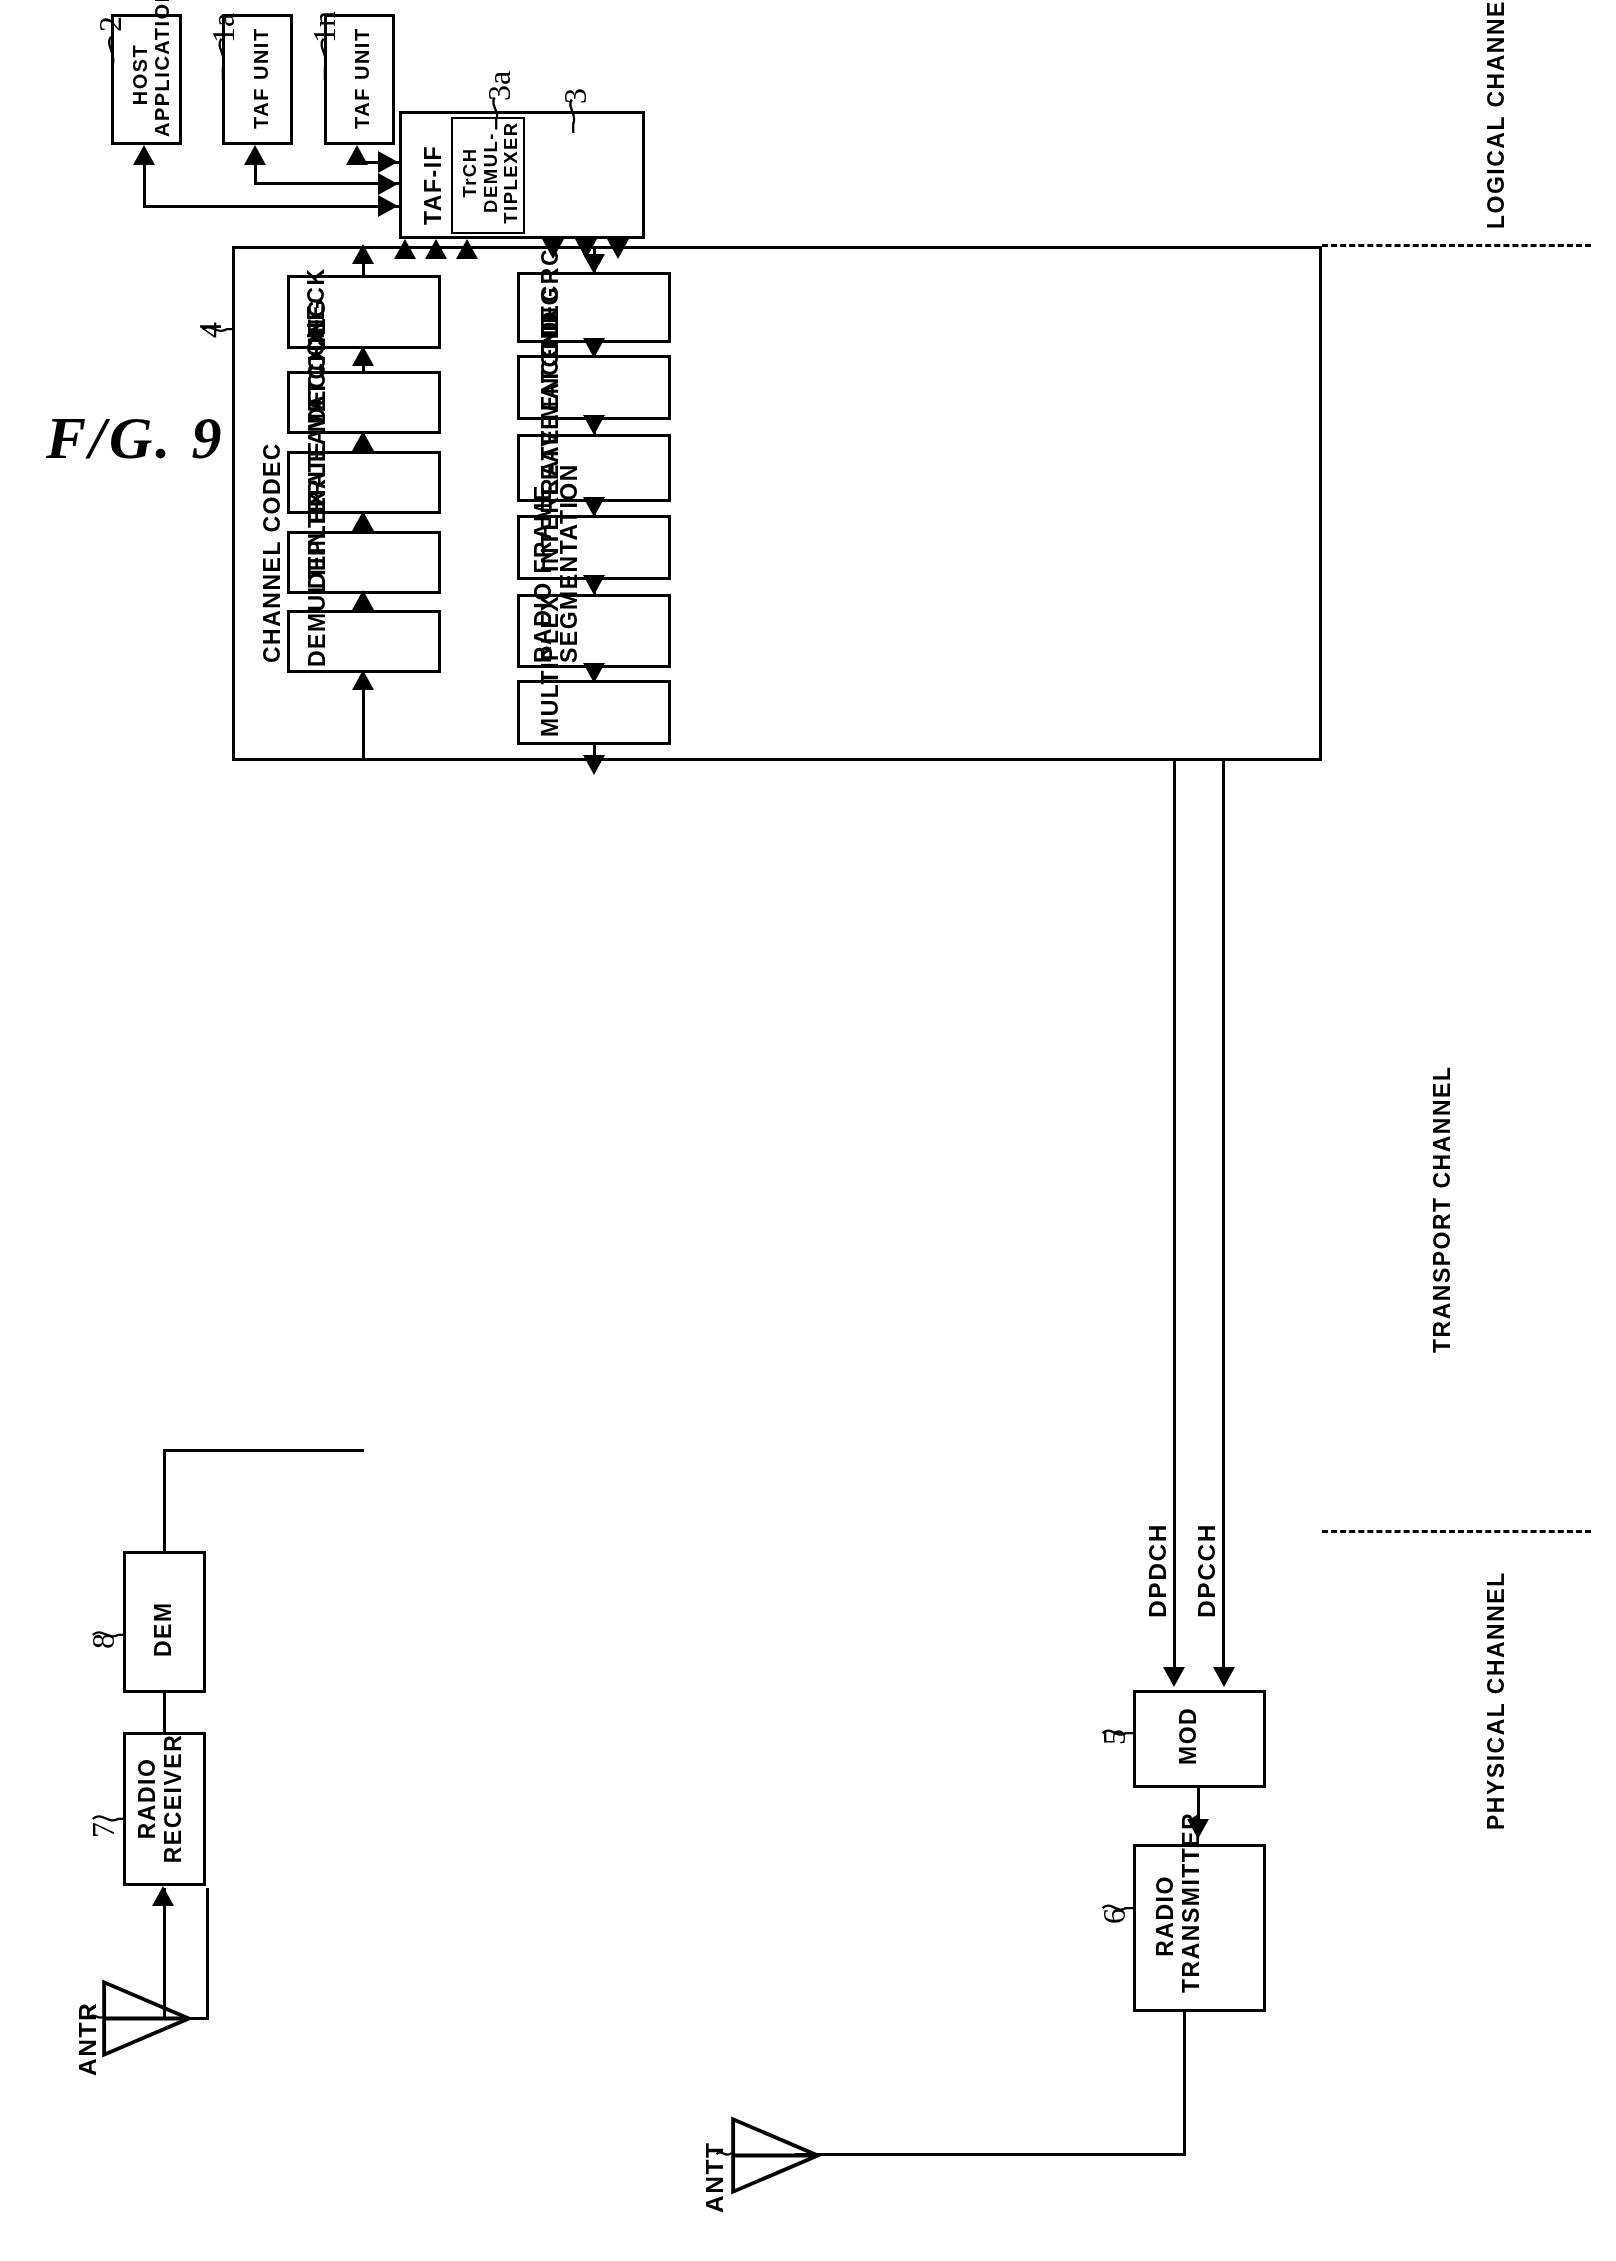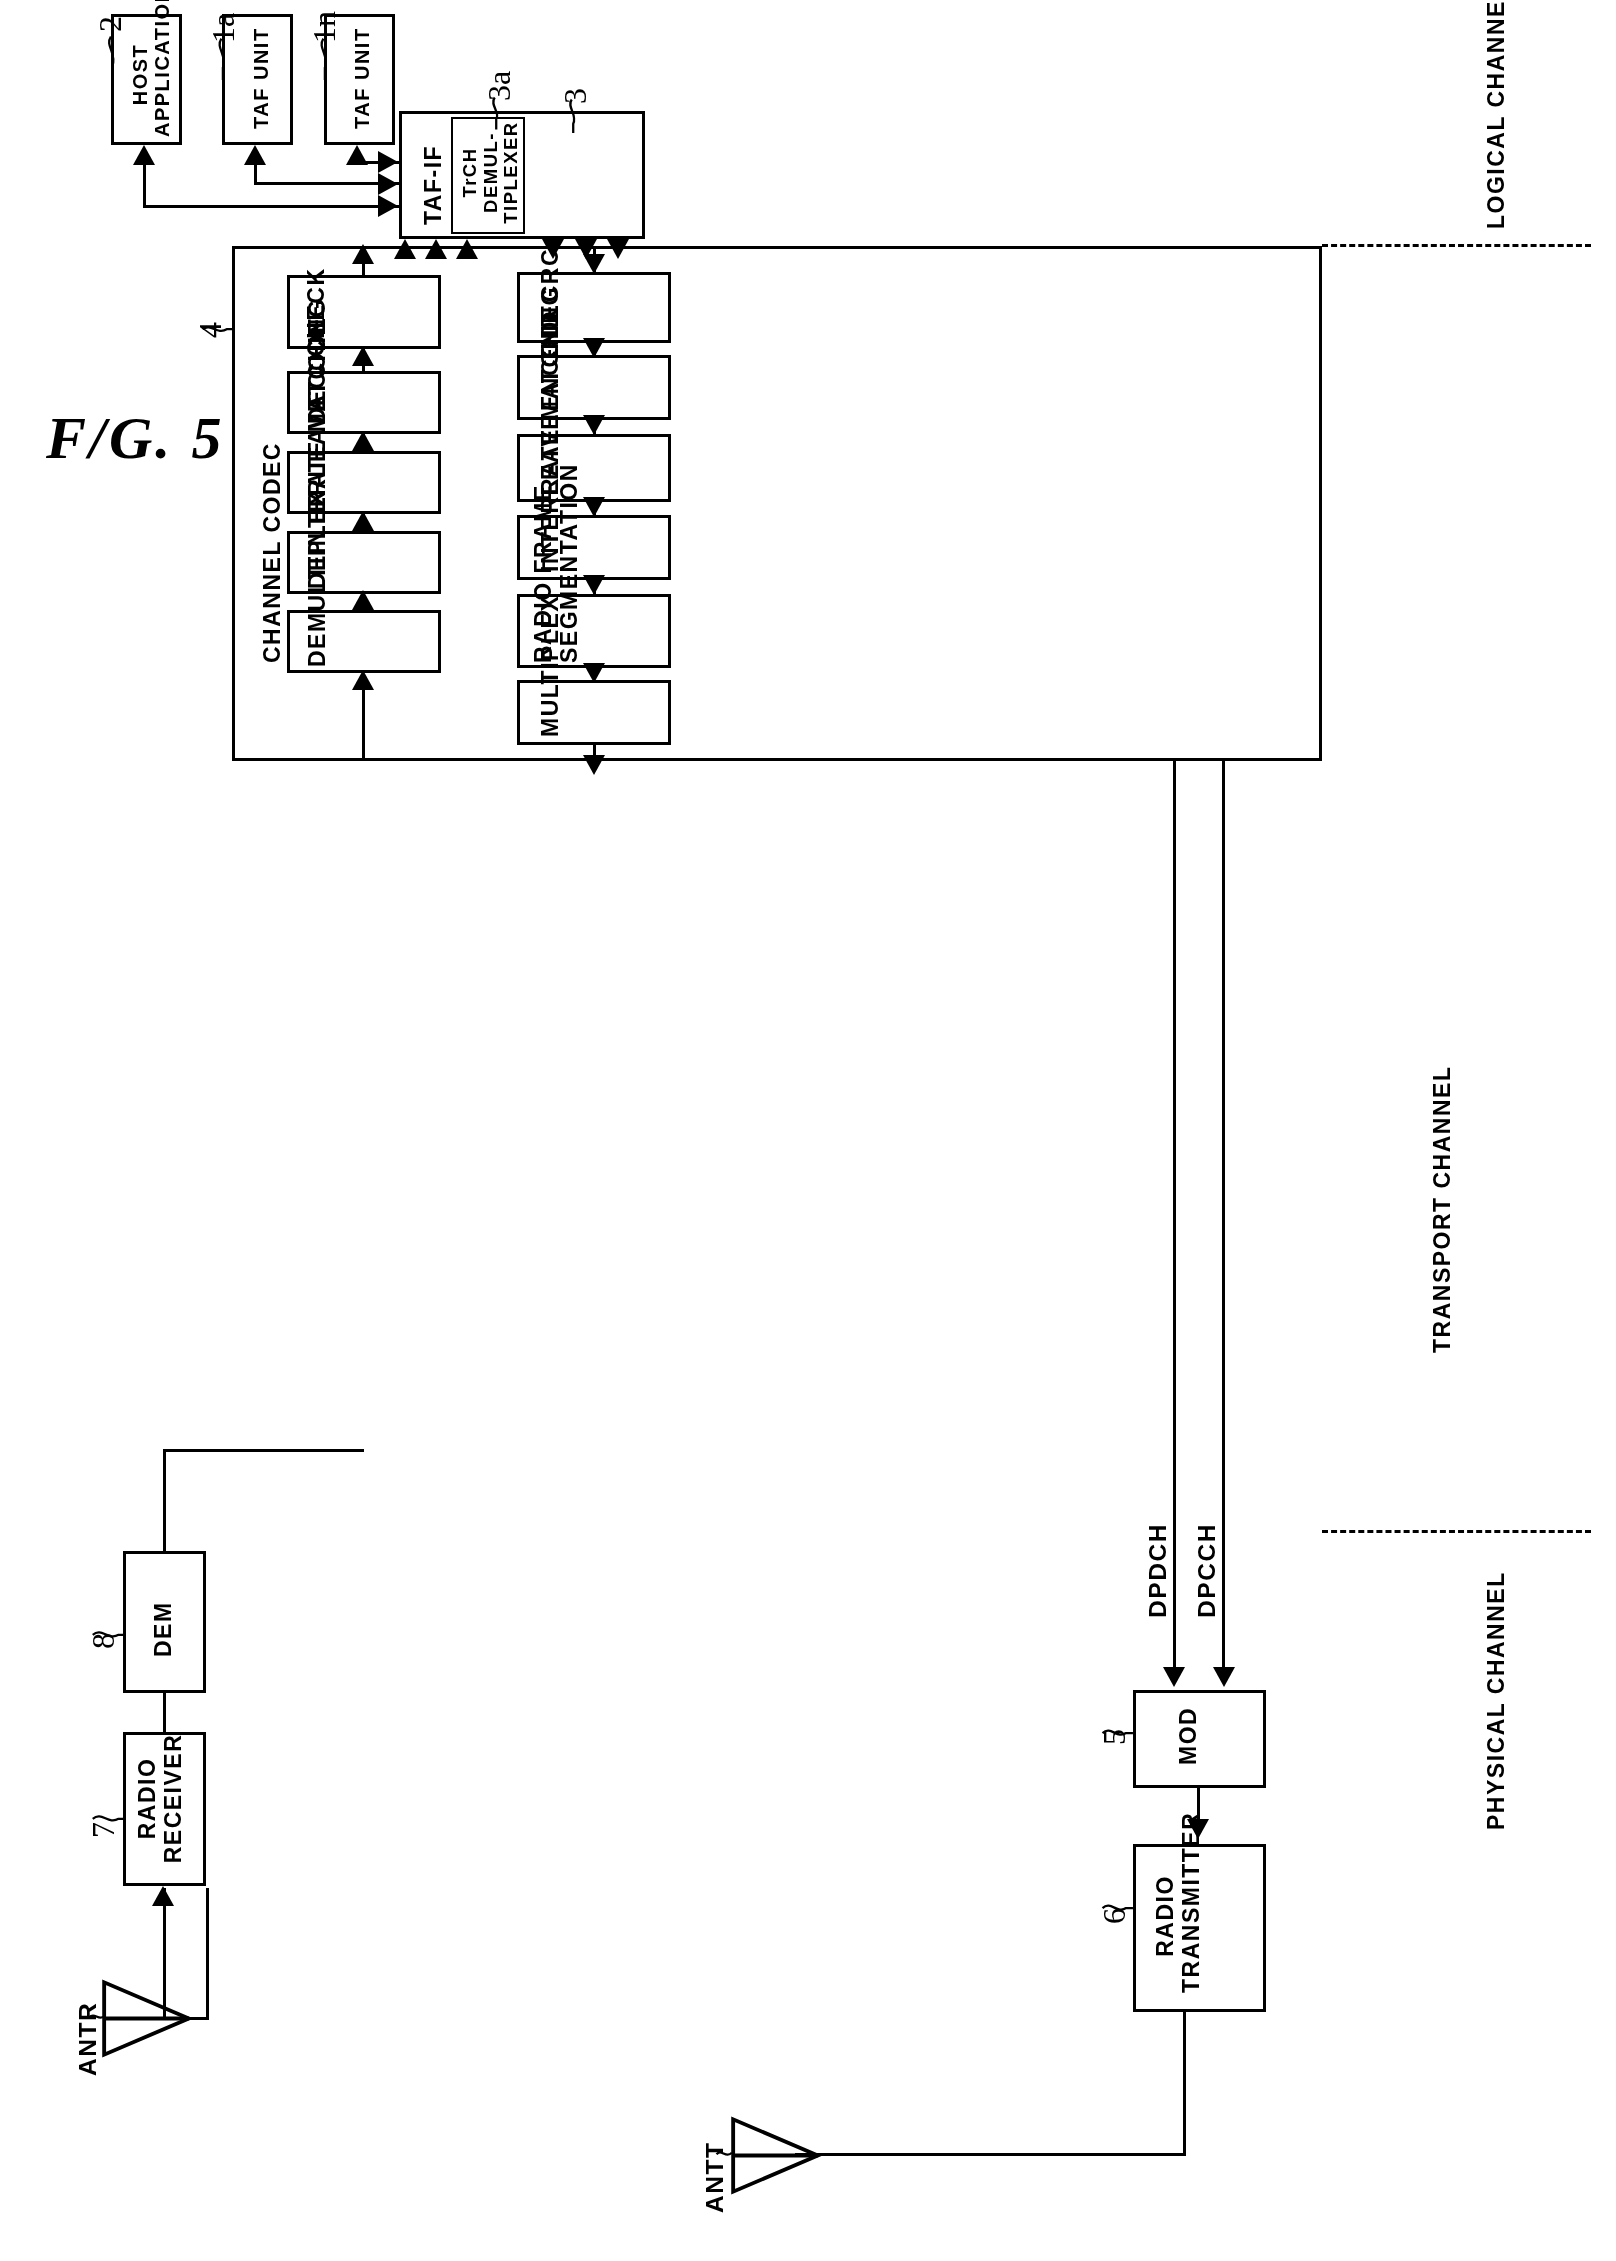--- a/index.html
+++ b/index.html
@@ -111,21 +111,21 @@
   }
 
   .antenna { position: absolute; }
   .antenna svg { display: block; }
 </style>
 </head>
 <body>
 
 <div class="stage">
 
-  <div class="fig-title" style="left:46px; top:404px; font-size:60px;">F/G. 5</div>
+  <div class="fig-title" style="left:46px; top:404px; font-size:60px;">F/G. 9</div>
 
   <div class="box" style="left:111px; top:14px; width:71px; height:131px;"></div>
   <div class="vtext center2" style="left:129px; top:137px; font-size:20px; width:125px;">HOST<br>APPLICATION</div>
   <div class="ref" style="left:92px; top:32px;">2</div>
   <div class="leader" style="left:100px; top:35px;">
     <svg width="31" height="46" viewBox="0 0 40 60">
         <path d="M14 2 C 6 14, 22 24, 16 40 L 16 56" stroke="#000" stroke-width="3" fill="none"></path>
       </svg>
   </div>
 

